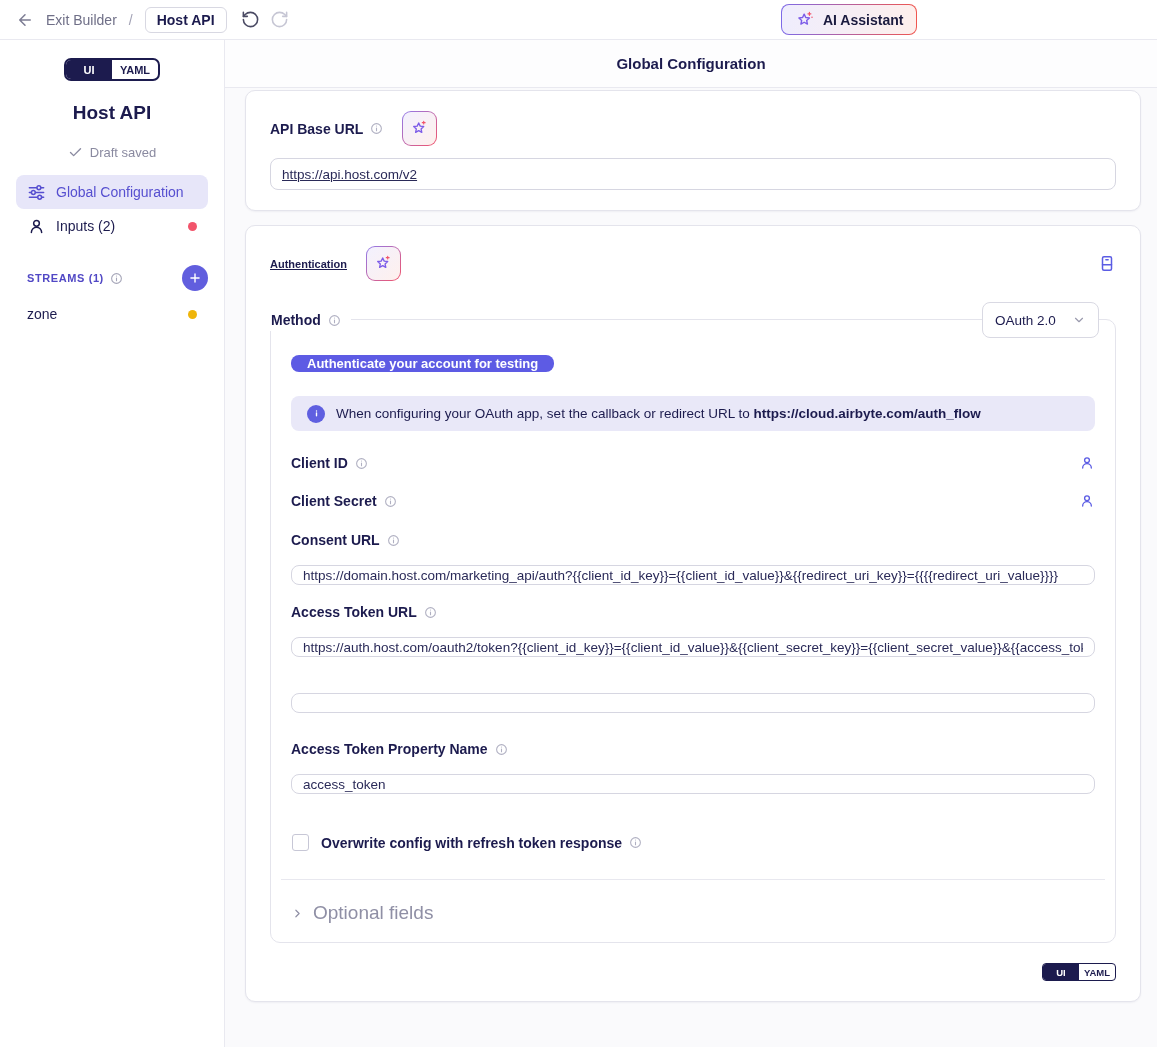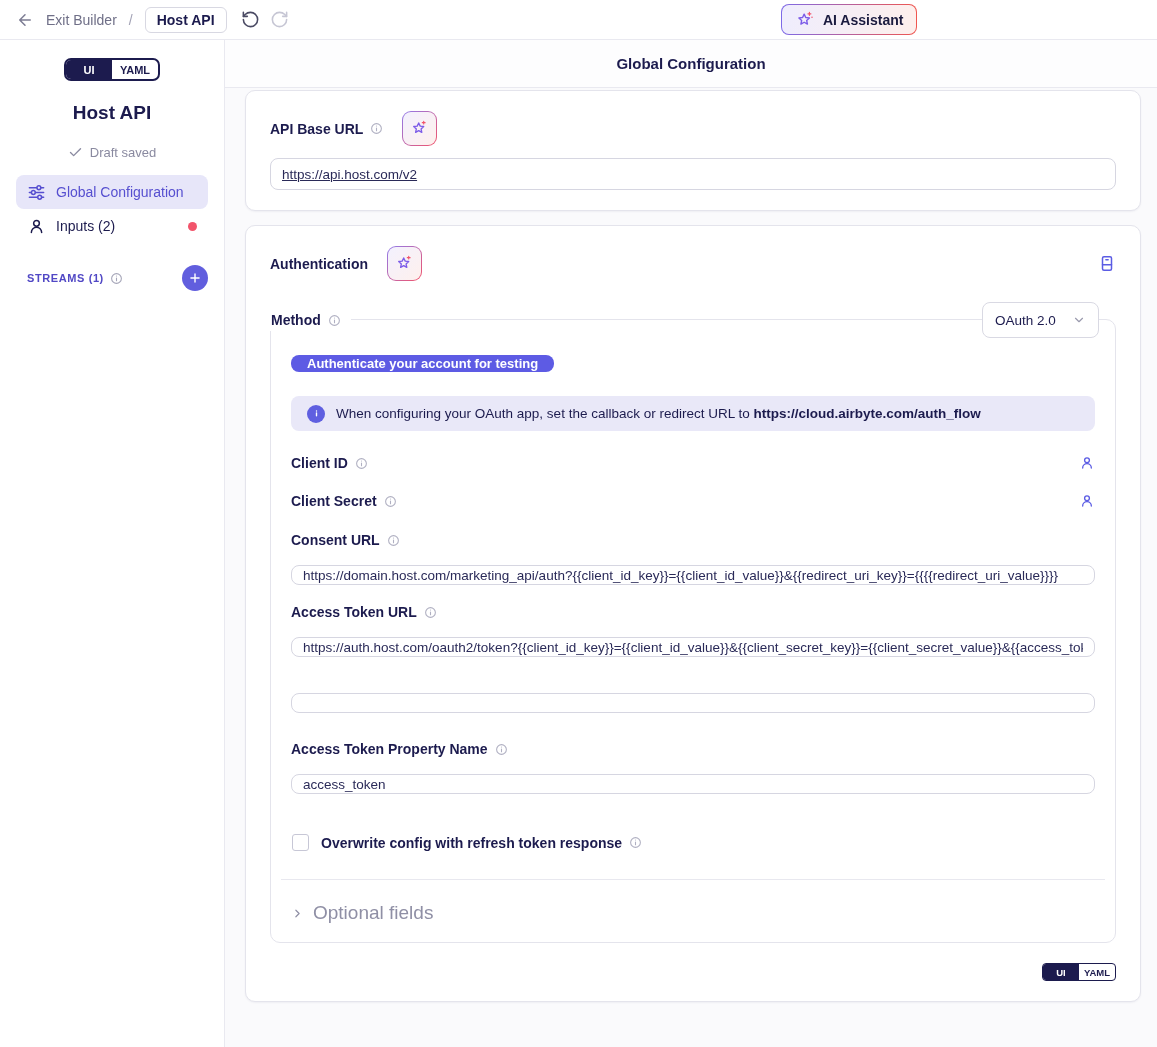--- a/index.html
+++ b/index.html
@@ -55,21 +55,21 @@
   
   .main{flex:1;background:var(--main-bg);display:flex;flex-direction:column;overflow:hidden;}
   .main-title{height:48px;background:#fdfdfe;border-bottom:1px solid #e9e9f0;display:flex;align-items:center;
     justify-content:center;font-size:15px;font-weight:700;color:var(--navy);flex:none;}
   .content{padding:2px 16px 20px 20px;}
   .card{background:#fff;border:1px solid var(--border);border-radius:10px;
     box-shadow:0 1px 2px rgba(26,25,77,.05);padding:20px 24px;}
   .card1{margin-bottom:14px;}
   .label-row{display:flex;align-items:center;gap:7px;}
   .field-label{font-size:14px;font-weight:600;color:var(--navy);}
-  .sec-label{font-size:14px;font-weight:600;color:var(--navy);}
+  .sec-label{font-size:11px;font-weight:600;color:var(--navy);text-decoration:underline;}
   .ai-btn{width:35px;height:35px;margin-left:12px;border-radius:9px;border:1px solid transparent;cursor:pointer;
     background:linear-gradient(135deg,#f3f1fe,#fef0ed) padding-box,linear-gradient(135deg,#8f7bec,#f2546b) border-box;
     display:flex;align-items:center;justify-content:center;flex:none;}
   .text-input{width:100%;border:1px solid var(--input-border);border-radius:8px;background:#fff;
     font-size:13.5px;color:var(--navy-soft);padding:0 11px;outline:none;}
   .card1 .text-input{height:32px;margin-top:12px;text-decoration:underline;}
   .doc-btn{margin-left:auto;background:none;border:none;cursor:pointer;}
 
   .group{position:relative;margin-top:38px;border:1px solid var(--border);border-radius:10px;
     padding:34px 20px 18px 20px;}
@@ -197,20 +197,24 @@
             </svg>
         </span>
         <button class="plus-btn">
           <span>
             <svg width="14" height="14" viewBox="0 0 24 24" fill="none" stroke="#fff" stroke-width="2.4" stroke-linecap="round">
                 <path d="M12 5v14M5 12h14"></path>
               </svg>
           </span>
         </button>
       </div>
+      <div class="stream-item">
+        <span>zone</span>
+        <span class="dot yellow"></span>
+      </div>
     </aside>
 
     <main class="main">
       <div class="main-title">Global Configuration</div>
       <div class="content">
 
         <section class="card card1">
           <div class="label-row">
             <span class="field-label">API Base URL</span>
             <span class="info-icon">

